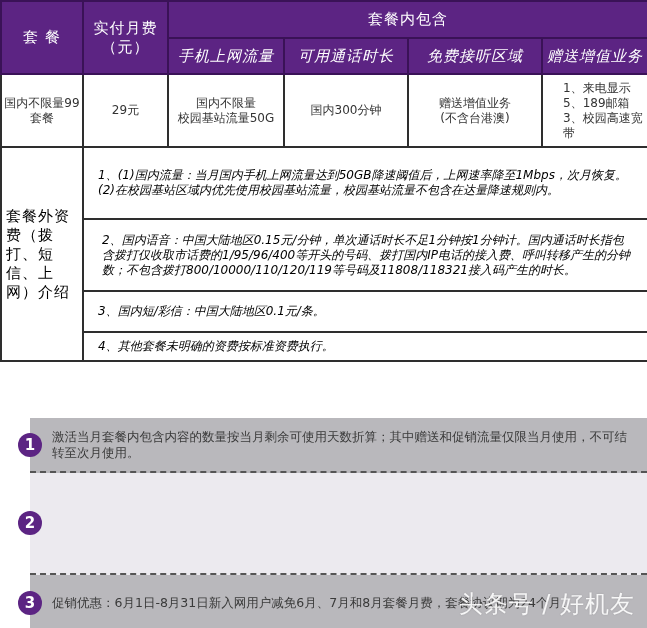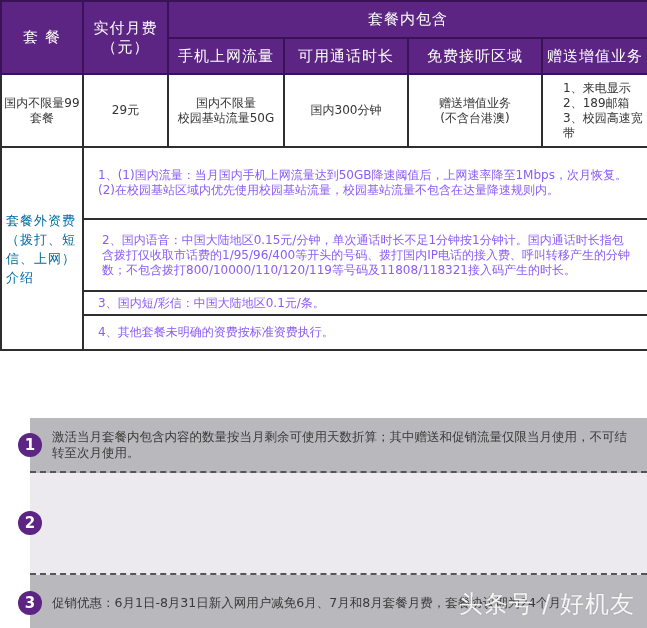--- a/index.html
+++ b/index.html
@@ -3,29 +3,29 @@
 <meta charset="utf-8">
 <style>
   * { box-sizing: border-box; margin: 0; padding: 0; }
   html, body { width: 647px; height: 628px; background: #ffffff; overflow: hidden; }
   body { font-family: "DejaVu Sans", "Liberation Sans", sans-serif; color: #333; position: relative; }
 
   table.plan { position: absolute; left: 0; top: 0; width: 647px; border-collapse: collapse; table-layout: fixed; }
   table.plan td, table.plan th { border: 2px solid #2e2e2e; text-align: center; vertical-align: middle; }
   table.plan th { background: #5c2483; color: #ffffff; font-weight: normal; font-size: 15px; letter-spacing: 1px; border-color: #3a1257; }
   table.plan th.h1 { height: 37px; }
-  table.plan th.h2 { height: 36px; }
+  table.plan th.h2 { height: 36px; font-style: italic; }
   table.plan tr.data td { height: 73px; font-size: 12px; line-height: 15px; color: #333; }
   td.svc { text-align: left !important; padding-left: 20px; }
-  td.extra-label { font-size: 13px; line-height: 19px; padding: 0 4px; text-align: left !important; letter-spacing: 1px; color: #0369a1; }
-  td.extra-item { text-align: left !important; font-size: 12px; line-height: 15px; padding: 0 12px 0 14px; color: #8b5cf6; }
+  td.extra-label { font-size: 15px; line-height: 19px; padding: 0 4px; text-align: left !important; letter-spacing: 1px; color: #000000; }
+  td.extra-item { text-align: left !important; font-size: 12px; line-height: 15px; padding: 0 12px 0 14px; color: #000000; font-style: italic; }
   tr.e1 td.extra-item { height: 72px; }
   tr.e2 td.extra-item { height: 72px; padding-left: 18px; }
-  tr.e3 td.extra-item { height: 24px; }
-  tr.e4 td.extra-item { height: 35px; }
+  tr.e3 td.extra-item { height: 41px; }
+  tr.e4 td.extra-item { height: 29px; }
 
   .notes { position: absolute; left: 30px; top: 418px; width: 617px; }
   .note { position: relative; padding: 0 14px 0 22px; display: flex; align-items: center; font-size: 12.5px; line-height: 16px; color: #3a3a3a; }
   .note.dark { background: #b9b8bc; }
   .note.light { background: #eceaef; }
   .note.n1 { height: 55px; border-bottom: 2px dashed #555; }
   .note.n2 { height: 102px; border-bottom: 2px dashed #555; }
   .note.n3 { height: 55px; }
   .badge { position: absolute; left: -12px; top: 50%; margin-top: -12px; width: 24px; height: 24px; border-radius: 50%; background: #5c2483; color: #fff; font-weight: bold; font-size: 15px; line-height: 24px; text-align: center; }
 
@@ -62,21 +62,21 @@
       <div>国内不限量</div>
       <div>校园基站流量50G</div>
     </td>
     <td>国内300分钟</td>
     <td>
       <div>赠送增值业务</div>
       <div>(不含台港澳)</div>
     </td>
     <td class="svc">
       <div>1、来电显示</div>
-      <div>2、189邮箱</div>
+      <div>5、189邮箱</div>
       <div>3、校园高速宽带</div>
     </td>
   </tr>
   <tr class="e1">
     <td class="extra-label" rowspan="4">套餐外资费（拨打、短信、上网）介绍</td>
     <td class="extra-item" colspan="5">1、(1)国内流量：当月国内手机上网流量达到50GB降速阈值后，上网速率降至1Mbps，次月恢复。(2)在校园基站区域内优先使用校园基站流量，校园基站流量不包含在达量降速规则内。</td>
   </tr>
   <tr class="e2">
     <td class="extra-item" colspan="5">2、国内语音：中国大陆地区0.15元/分钟，单次通话时长不足1分钟按1分钟计。国内通话时长指包含拨打仅收取市话费的1/95/96/400等开头的号码、拨打国内IP电话的接入费、呼叫转移产生的分钟数；不包含拨打800/10000/110/120/119等号码及11808/118321接入码产生的时长。</td>
   </tr>

